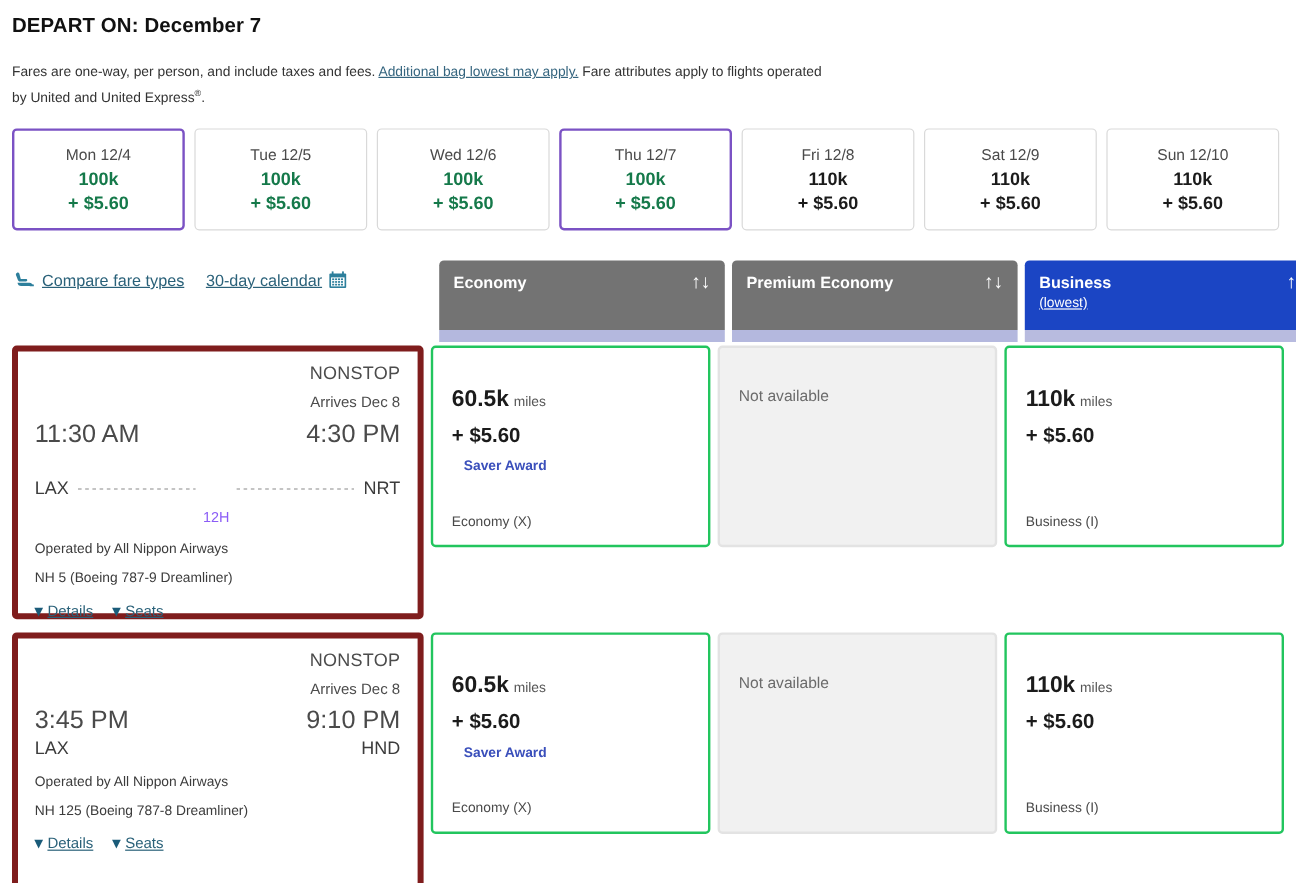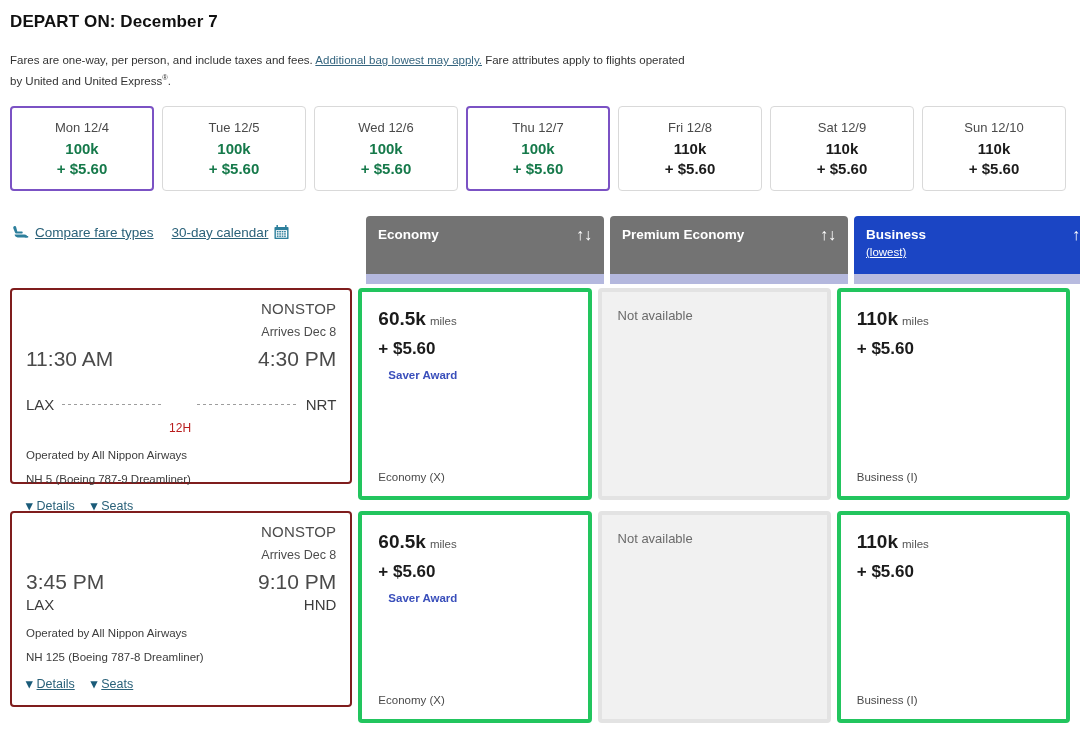--- a/index.html
+++ b/index.html
@@ -95,22 +95,22 @@
   }
   .ch-arrow { color: #ffffff; font-size: 16px; line-height: 18px; }
   .ch-strip { height: 10px; background: #b4b8de; }
   .col-head.blue .ch-strip { background: #b8bbdf; }
 
   
   .results { position: absolute; left: 10px; top: 288px; width: 1060px; }
   .result-row { display: flex; gap: 6px; margin-bottom: 11px; }
 
   .flight-card {
-    width: 350px; height: 196px;
-    border: 2px solid #7f1d1d; border-radius: 4px; background: #fff;
+    width: 350px; height: 228px;
+    border: 5px solid #7f1d1d; border-radius: 4px; background: #fff;
     padding: 10px 14px 0 14px;
     position: relative;
   }
   .fc-nonstop {
     text-align: right; font-size: 15px; color: #4c4c4c; letter-spacing: .2px;
   }
   .fc-arrives {
     text-align: right; font-size: 12.5px; color: #4c4c4c; margin-top: 8px;
   }
   .fc-times {
@@ -125,35 +125,35 @@
   .fc-ap { font-size: 15px; color: #3c3c3c; }
   .fc-dur-wrap {
     flex: 1; display: flex; align-items: center; gap: 6px;
     margin: 0 8px; min-width: 0;
   }
   .fc-line {
     flex: 1; height: 1px;
     background-image: linear-gradient(to right,#9d9d9d 55%,rgba(255,255,255,0) 0%);
     background-size: 6px 1px; background-repeat: repeat-x;
   }
-  .fc-dur { font-size: 12px; color: #b91c1c; white-space: nowrap; margin-top: 48px; }
+  .fc-dur { font-size: 12px; color: #8b5cf6; white-space: nowrap; margin-top: 48px; }
   .fc-op { font-size: 11.5px; color: #3c3c3c; margin-top: 14px; }
   .fc-eq { font-size: 11.5px; color: #3c3c3c; margin-top: 12px; }
   .fc-actions { display: flex; gap: 16px; margin-top: 14px; }
   .fc-act {
     display: inline-flex; align-items: center; gap: 4px;
     color: #2a6179; font-size: 12.5px; cursor: pointer;
   }
   .fc-act span.lbl { text-decoration: underline; }
   .chev { color: #1a5b79; font-size: 13px; line-height: 12px; font-weight: bold; }
 
   .fare-card {
-    width: 238px; height: 212px;
-    border: 4px solid #22c55e; border-radius: 4px; background: #fff;
-    padding: 16px 16px 0 16px;
+    width: 238px; height: 168px;
+    border: 2px solid #22c55e; border-radius: 4px; background: #fff;
+    padding: 32px 16px 0 16px;
     position: relative; cursor: pointer;
   }
   .fare-card.na { background: #f1f1f1; border-color: #e3e3e3; cursor: default; }
   .fare-miles {
     font-size: 19px; font-weight: bold; color: #1b1b1b;
   }
   .fare-miles .unit {
     font-size: 11.5px; font-weight: normal; color: #555555; margin-left: 4px;
   }
   .fare-tax { font-size: 17px; font-weight: bold; color: #1b1b1b; margin-top: 9px; }

